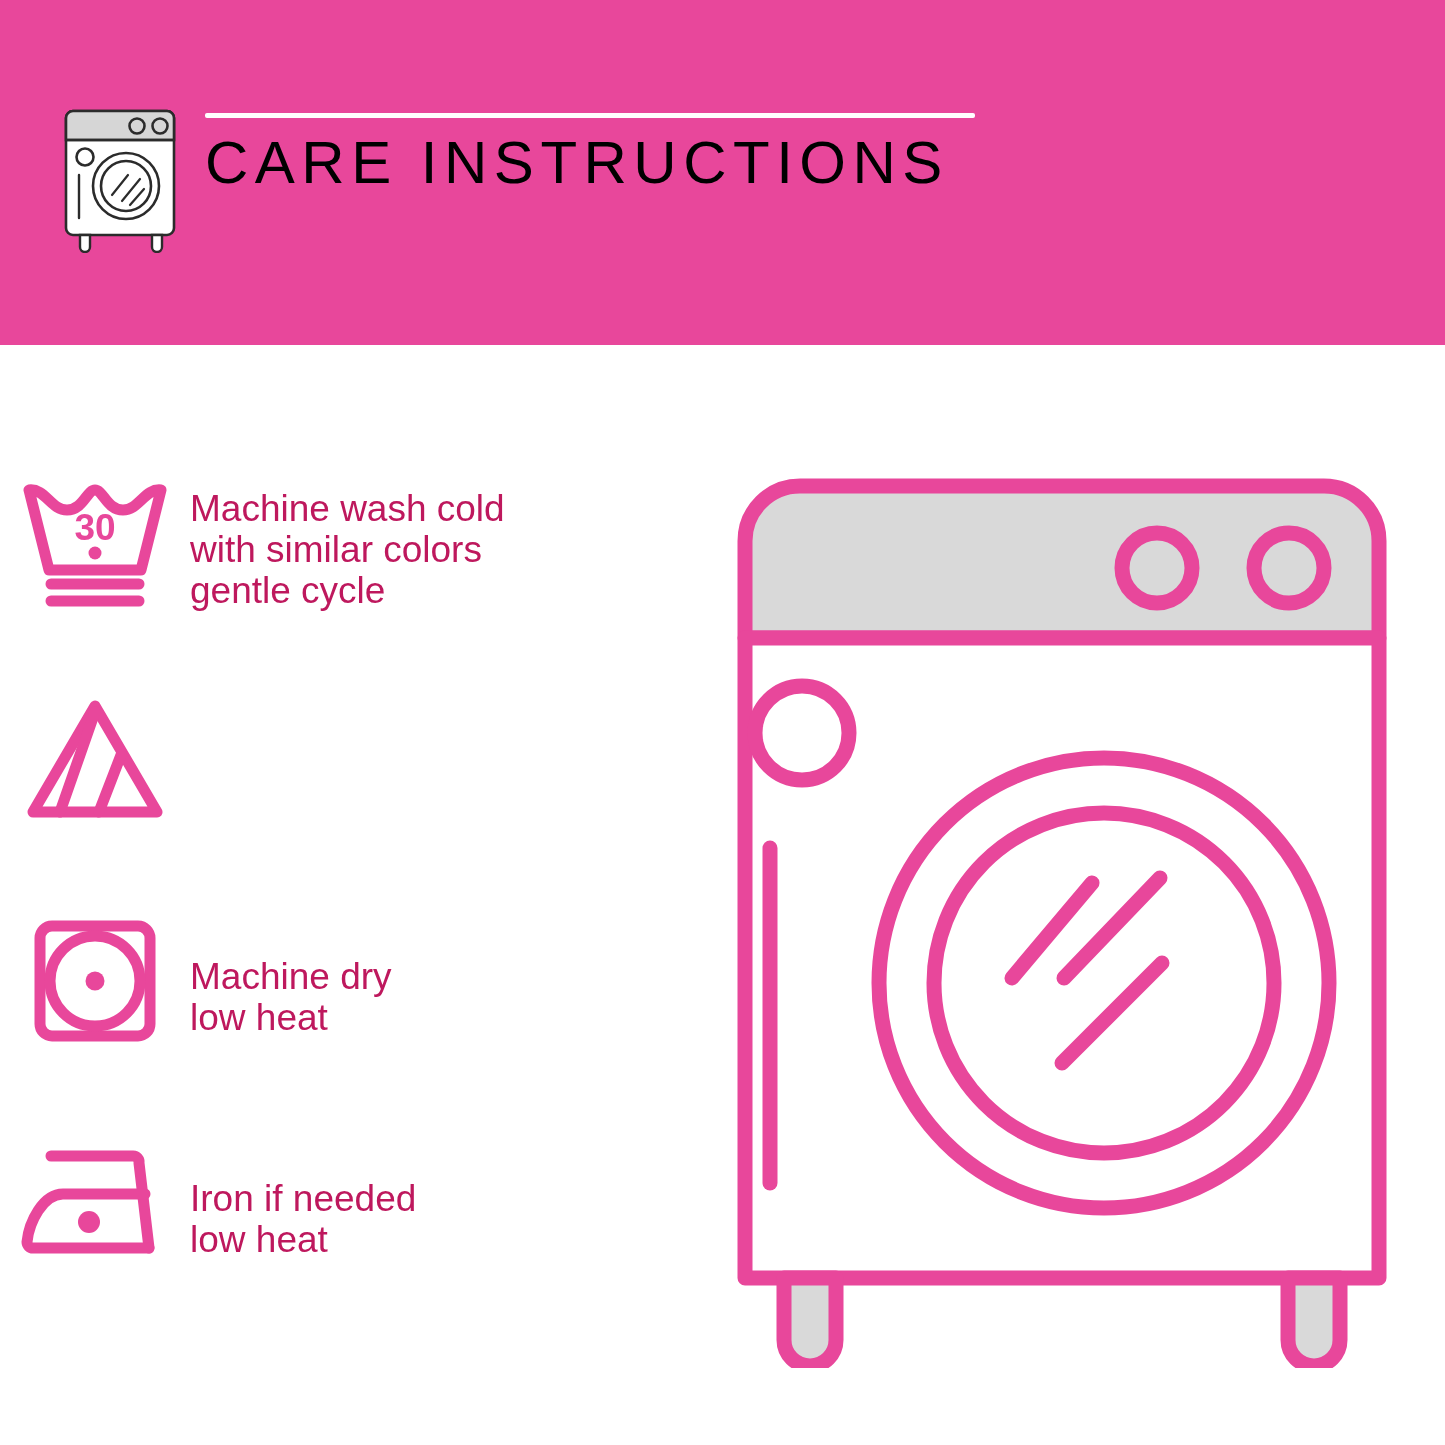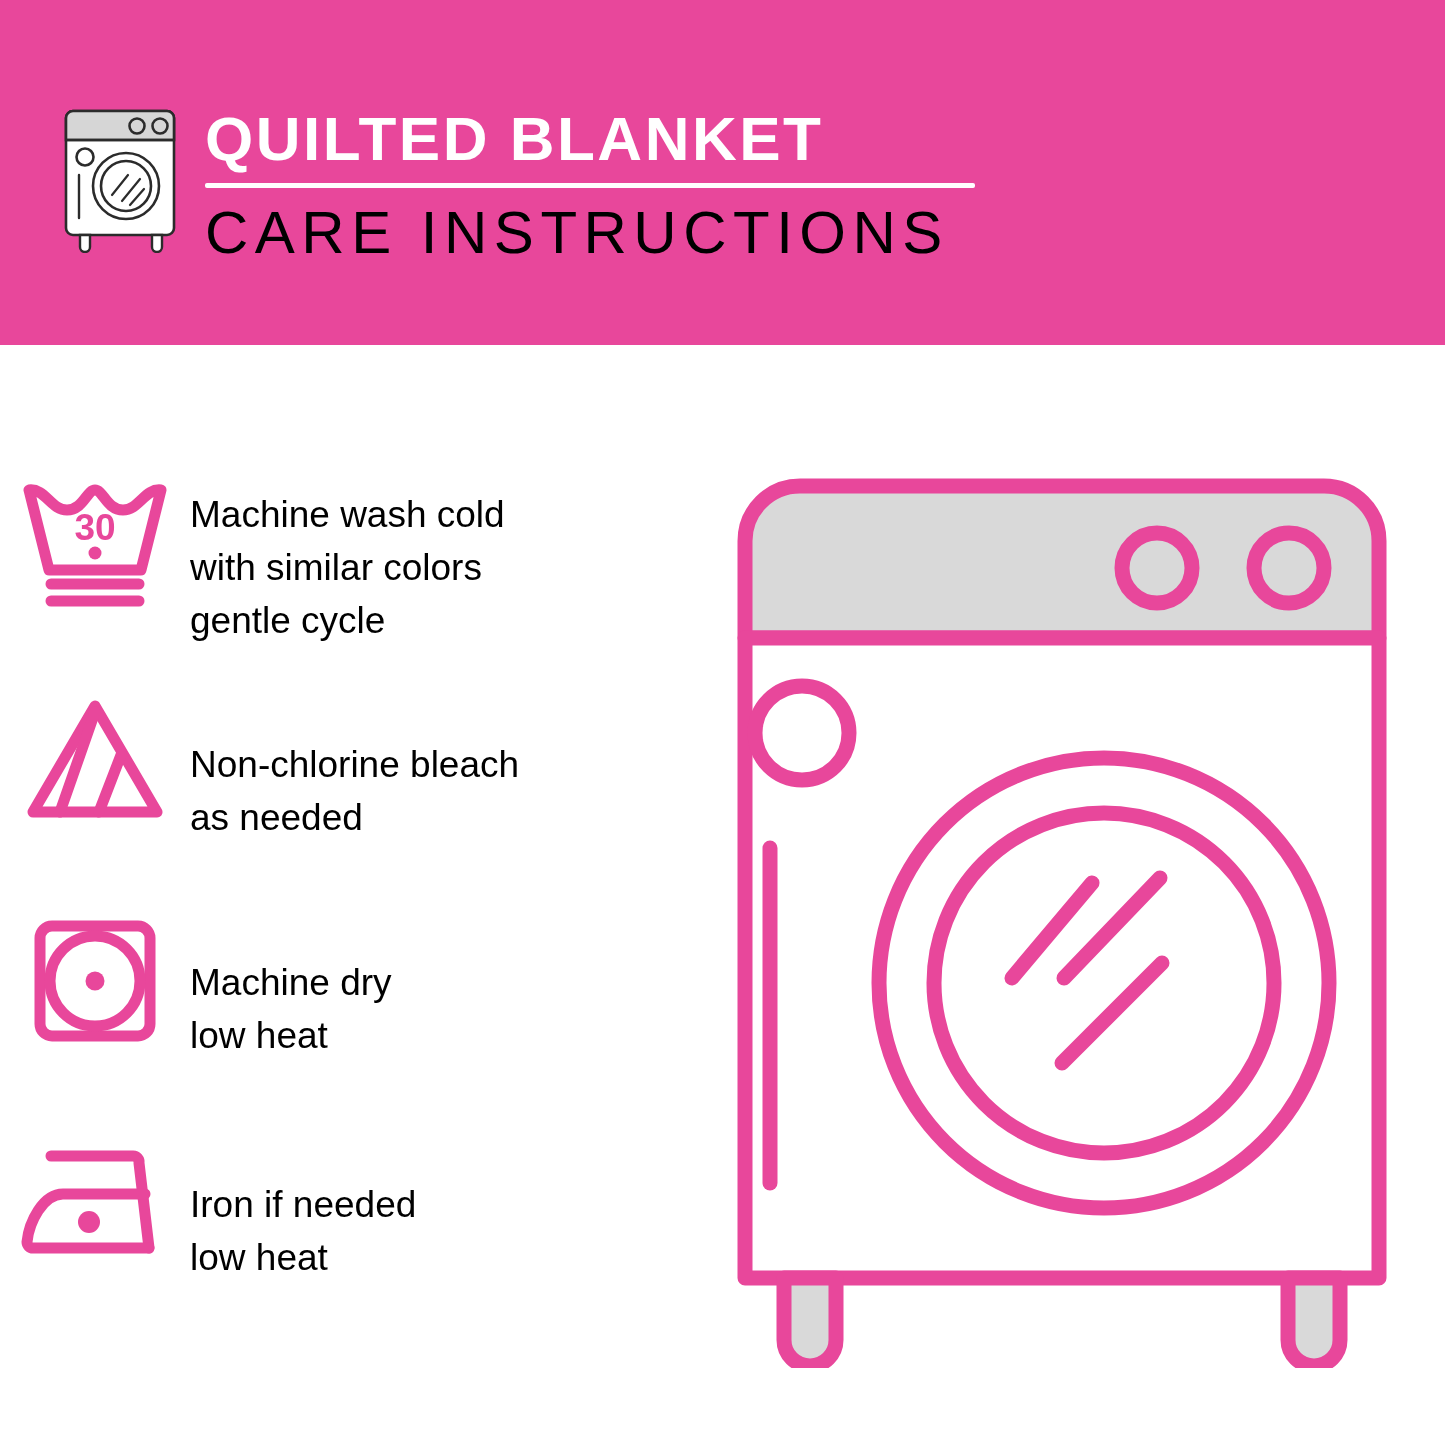--- a/index.html
+++ b/index.html
@@ -87,22 +87,22 @@
     height: 190px;
     display: flex;
     align-items: flex-start;
     justify-content: center;
   }
   .care-symbol svg { display: block; }
   .care-text {
     padding-top: 22px;
     font-family: "Liberation Sans", sans-serif;
     font-size: 37px;
-    line-height: 53px;
-    color: #000000;
+    line-height: 41px;
+    color: #be185d;
     letter-spacing: 0px;
     white-space: pre-line;
   }
   .care-row.row-wash .care-text   { padding-top: 18px; }
   .care-row.row-bleach .care-text { padding-top: 48px; }
   .care-row.row-dry .care-text    { padding-top: 46px; }
   .care-row.row-iron .care-text   { padding-top: 48px; }
 
   
   #machine-illustration {
@@ -140,21 +140,20 @@
         <line x1="54" y1="92" x2="70" y2="72" stroke="#2b2b2b" stroke-width="2.2" stroke-linecap="round"></line>
         <line x1="64" y1="98" x2="82" y2="76" stroke="#2b2b2b" stroke-width="2.2" stroke-linecap="round"></line>
         <line x1="72" y1="102" x2="86" y2="86" stroke="#2b2b2b" stroke-width="2.2" stroke-linecap="round"></line>
 
         <path d="M22 132 v12 a5 5 0 0 0 10 0 v-12 z" fill="#ffffff" stroke="#2b2b2b" stroke-width="2.4"></path>
         <path d="M94 132 v12 a5 5 0 0 0 10 0 v-12 z" fill="#ffffff" stroke="#2b2b2b" stroke-width="2.4"></path>
       </svg>
     </div>
 
     <div id="header-titles">
-      <div id="title-main">QUILTED BLANKET</div>
       <div id="title-divider"></div>
       <div id="title-sub">CARE INSTRUCTIONS</div>
     </div>
 
   </div>
 
   <div id="care-list">
 
     <div class="care-row row-wash">
       <div class="care-symbol">
@@ -181,22 +180,20 @@
     <div class="care-row row-bleach">
       <div class="care-symbol">
         <svg viewBox="0 0 160 140" width="160" height="140">
           <g fill="none" stroke="#e8479b" stroke-width="11" stroke-linecap="round" stroke-linejoin="round">
             <path d="M80 16 L142 122 L18 122 Z"></path>
             <line x1="80" y1="22" x2="45" y2="122"></line>
             <line x1="106" y1="65" x2="84" y2="122"></line>
           </g>
         </svg>
       </div>
-      <div class="care-text">Non-chlorine bleach
-as needed</div>
     </div>
 
     <div class="care-row row-dry">
       <div class="care-symbol">
         <svg viewBox="0 0 160 140" width="160" height="140">
           <g fill="none" stroke="#e8479b" stroke-width="11" stroke-linecap="round" stroke-linejoin="round">
             <rect x="25" y="16" width="110" height="110" rx="12" ry="12"></rect>
             <circle cx="80" cy="71" r="45"></circle>
           </g>
           <circle cx="80" cy="71" r="9.5" fill="#e8479b"></circle>

